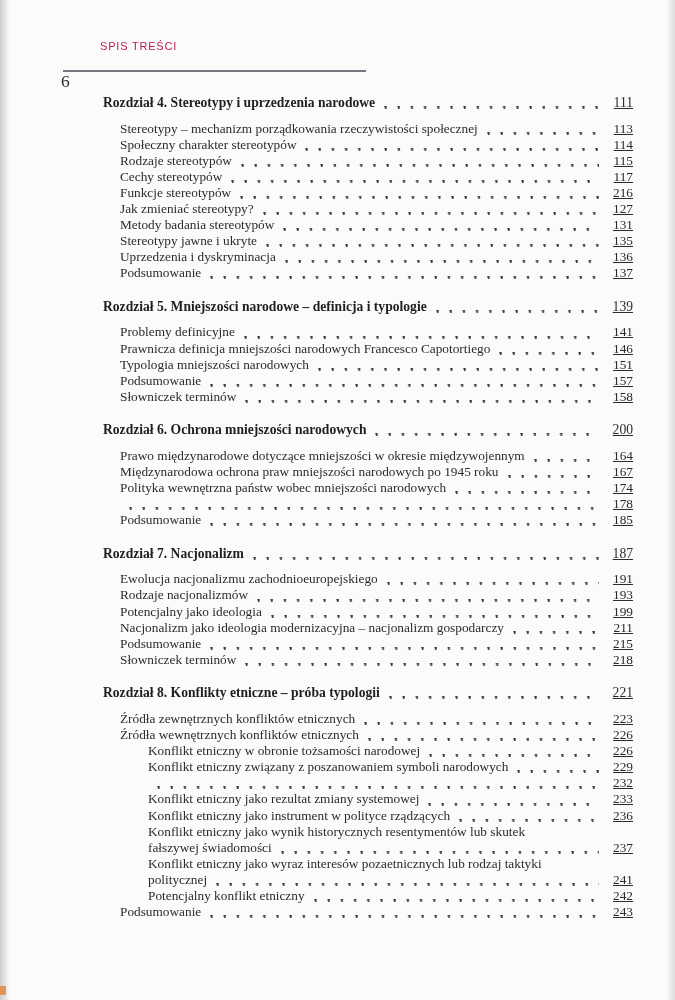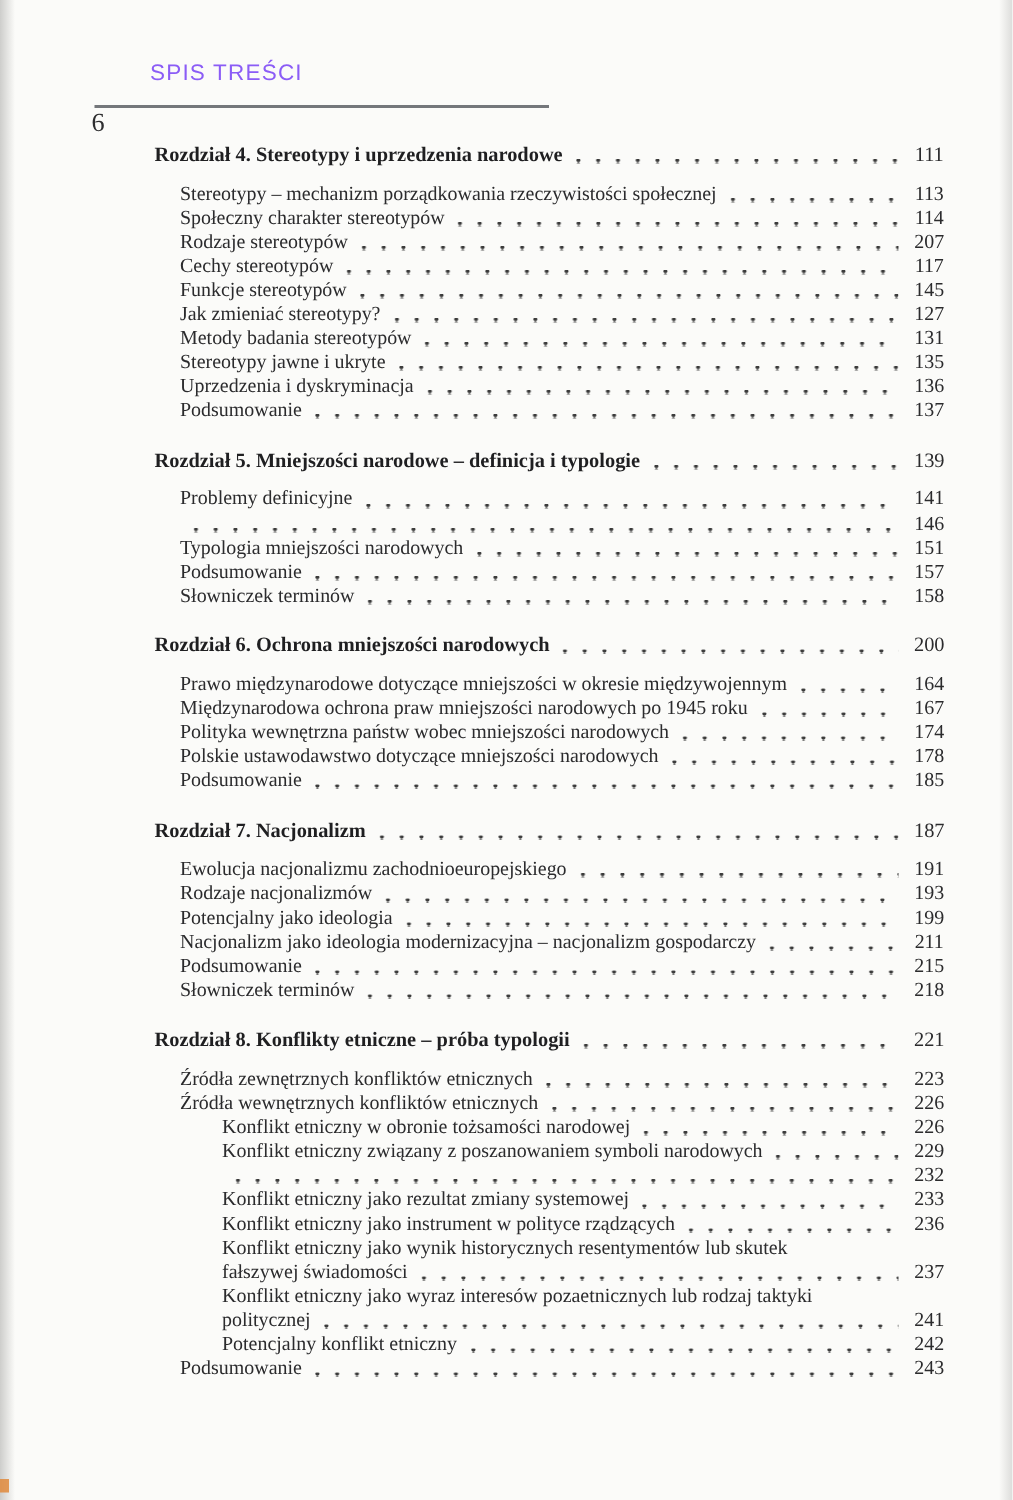--- a/index.html
+++ b/index.html
@@ -20,21 +20,21 @@
     background:linear-gradient(to left, rgba(150,150,148,0.30), rgba(150,150,148,0.0));
     pointer-events:none;
   }
   .scan-artifact{
     position:absolute;left:0;top:986px;width:6px;height:9px;
     background:#e08a3c;opacity:.85;
   }
   .header-title{
     position:absolute;left:100px;top:40px;
     font-family:"Liberation Sans", sans-serif;
-    font-size:15px;letter-spacing:0.8px;color:#8b5cf6;
+    font-size:11px;letter-spacing:0.8px;color:#be185d;
   }
   .header-rule{
     position:absolute;left:63px;top:70px;width:303px;height:2px;
     background:#74777b;
   }
   .folio{
     position:absolute;left:61px;top:71px;
     font-size:17.5px;color:#2e2e30;
   }
   .toc{
@@ -55,21 +55,21 @@
   .lvl1{padding-left:17px;}
   .lvl2{padding-left:45px;}
   .leader{
     flex:1 1 auto;align-self:flex-end;height:5px;min-width:14px;
     margin:0 7px 0 9px;
     background-image:radial-gradient(circle at 1.6px 1.6px, #3b3b3b 1.12px, rgba(0,0,0,0) 1.6px);
     background-size:13.2px 3.2px;background-repeat:repeat-x;
     background-position:left bottom 2.5px;
   }
   .noleader{background:none;}
-  .pg{flex:0 0 auto;min-width:27px;text-align:center;font-weight:normal;color:#2b2b2d;}
+  .pg{flex:0 0 auto;min-width:27px;text-align:right;font-weight:normal;color:#2b2b2d;text-decoration:underline;}
 </style>
 </head>
 <body>
 
 <div class="edge-left"></div>
 <div class="edge-right"></div>
 <div class="scan-artifact"></div>
 
 <div class="header-title">SPIS TREŚCI</div>
 <div class="header-rule"></div>
@@ -87,31 +87,31 @@
       <span class="pg">113</span>
     </div>
     <div class="row lvl1">
       <span class="label">Społeczny charakter stereotypów</span>
       <span class="leader"></span>
       <span class="pg">114</span>
     </div>
     <div class="row lvl1">
       <span class="label">Rodzaje stereotypów</span>
       <span class="leader"></span>
-      <span class="pg">207</span>
+      <span class="pg">115</span>
     </div>
     <div class="row lvl1">
       <span class="label">Cechy stereotypów</span>
       <span class="leader"></span>
       <span class="pg">117</span>
     </div>
     <div class="row lvl1">
       <span class="label">Funkcje stereotypów</span>
       <span class="leader"></span>
-      <span class="pg">145</span>
+      <span class="pg">216</span>
     </div>
     <div class="row lvl1">
       <span class="label">Jak zmieniać stereotypy?</span>
       <span class="leader"></span>
       <span class="pg">127</span>
     </div>
     <div class="row lvl1">
       <span class="label">Metody badania stereotypów</span>
       <span class="leader"></span>
       <span class="pg">131</span>
@@ -135,20 +135,21 @@
       <span class="label">Rozdział 5. Mniejszości narodowe – definicja i typologie</span>
       <span class="leader"></span>
       <span class="pg">139</span>
     </div>
     <div class="row lvl1">
       <span class="label">Problemy definicyjne</span>
       <span class="leader"></span>
       <span class="pg">141</span>
     </div>
     <div class="row lvl1">
+      <span class="label">Prawnicza definicja mniejszości narodowych Francesco Capotortiego</span>
       <span class="leader"></span>
       <span class="pg">146</span>
     </div>
     <div class="row lvl1">
       <span class="label">Typologia mniejszości narodowych</span>
       <span class="leader"></span>
       <span class="pg">151</span>
     </div>
     <div class="row lvl1">
       <span class="label">Podsumowanie</span>
@@ -174,21 +175,20 @@
       <span class="label">Międzynarodowa ochrona praw mniejszości narodowych po 1945 roku</span>
       <span class="leader"></span>
       <span class="pg">167</span>
     </div>
     <div class="row lvl1">
       <span class="label">Polityka wewnętrzna państw wobec mniejszości narodowych</span>
       <span class="leader"></span>
       <span class="pg">174</span>
     </div>
     <div class="row lvl1">
-      <span class="label">Polskie ustawodawstwo dotyczące mniejszości narodowych</span>
       <span class="leader"></span>
       <span class="pg">178</span>
     </div>
     <div class="row lvl1">
       <span class="label">Podsumowanie</span>
       <span class="leader"></span>
       <span class="pg">185</span>
     </div>
     <div class="row chapter-row">
       <span class="label">Rozdział 7. Nacjonalizm</span>

